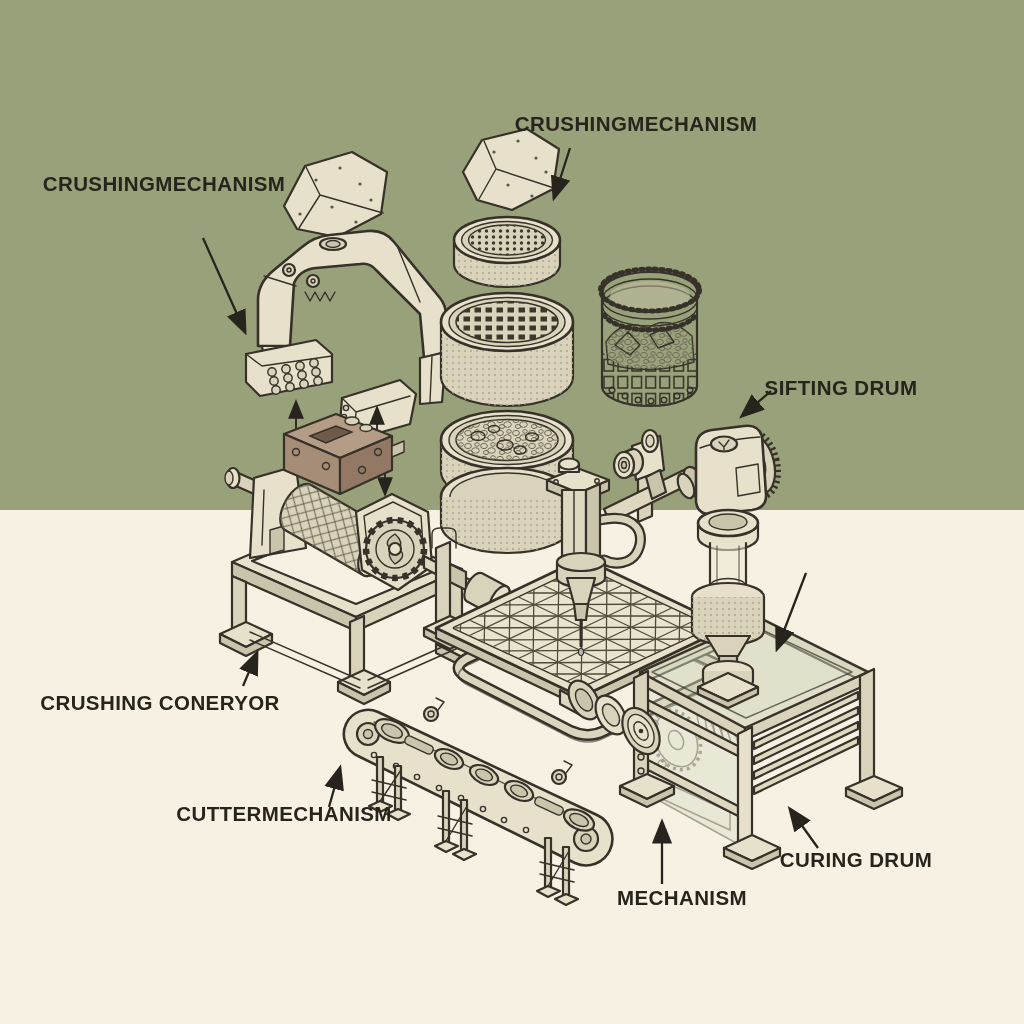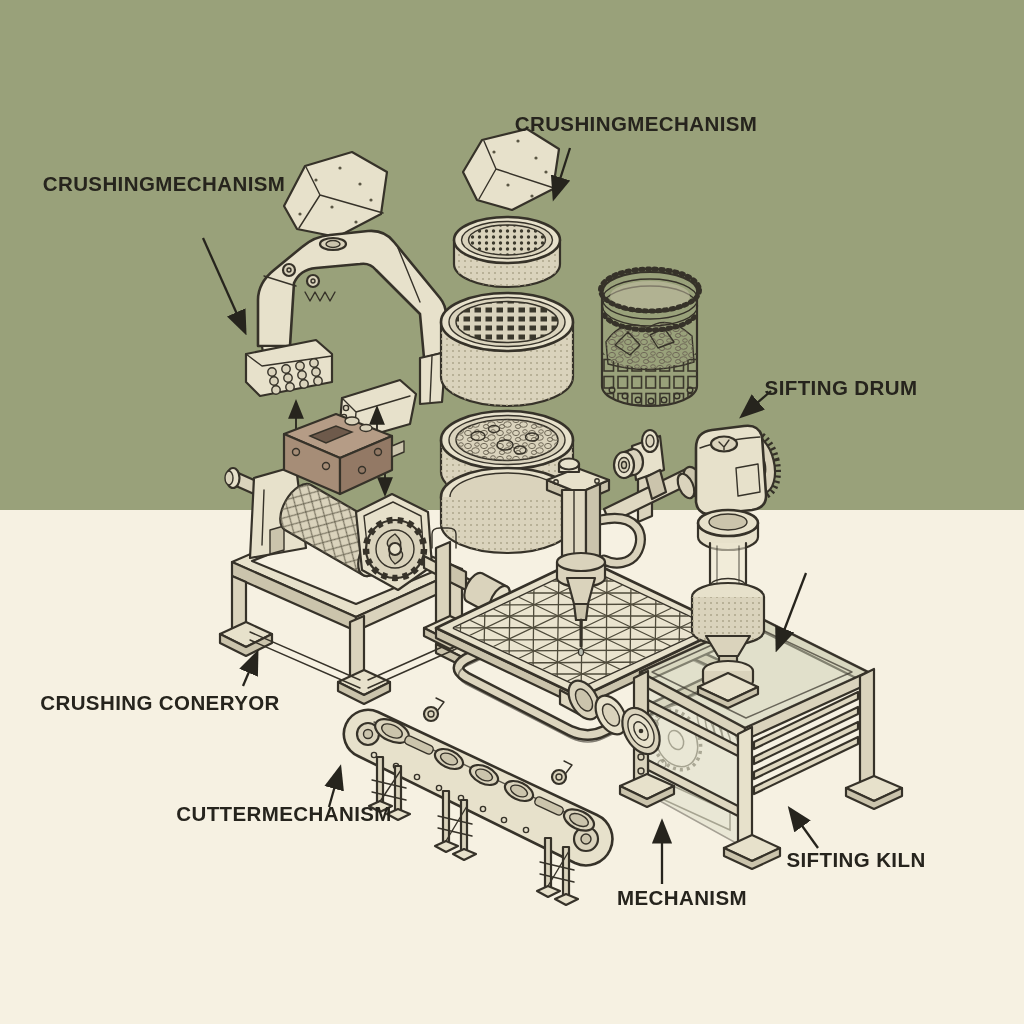--- a/index.html
+++ b/index.html
@@ -477,15 +477,15 @@
     <span>CRUSHING CONERYOR</span>
   </div>
   <div class="label" style="left:284px;top:802px">
     <span>CUTTER</span>
     <span>MECHANISM</span>
   </div>
   <div class="label" style="left:682px;top:886px">
     <span>MECHANISM</span>
   </div>
   <div class="label" style="left:856px;top:848px">
-    <span>SIFTING KILN</span>
+    <span>CURING DRUM</span>
   </div>
 </div>
 
 </body></html>

